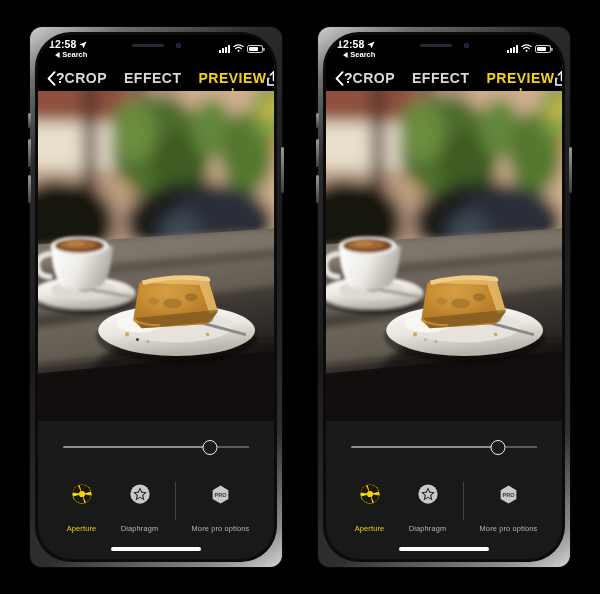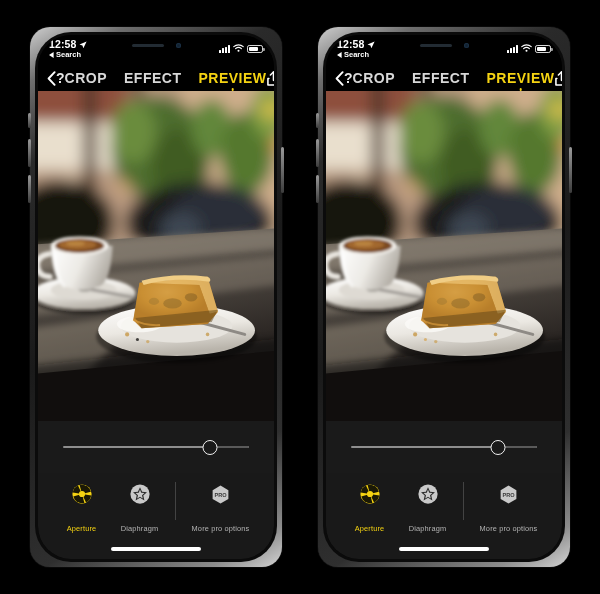--- a/index.html
+++ b/index.html
@@ -16,21 +16,21 @@
     display:flex;
     justify-content:center;
     align-items:center;
     gap:36px;
   }
 
   
   .phone {
     position:relative;
     width:252px; height:540px;
-    border-radius:20px;
+    border-radius:12px;
     background:linear-gradient(150deg,#cfcfcf 0%,#6e6e6e 8%,#2a2a2a 20%,#1a1a1a 50%,#2f2f2f 80%,#8d8d8d 94%,#d4d4d4 100%);
     padding:5px;
     box-shadow:0 0 1px rgba(255,255,255,.35);
   }
   .phone-inner {
     position:relative;
     width:100%; height:100%;
     border-radius:36px;
     background:#0b0b0b;
     padding:3px;
@@ -83,21 +83,21 @@
     display:flex;
     align-items:flex-start;
     justify-content:space-between;
     padding:4px 11px 0 11px;
     z-index:20;
   }
   .sb-left { display:flex; flex-direction:column; line-height:1.05; }
   .sb-time-row { display:flex; align-items:center; gap:3px; }
   .sb-time { font-size:10.5px; font-weight:700; letter-spacing:.1px; }
   .loc-arrow { display:block; }
-  .sb-search-row { display:flex; align-items:center; gap:2px; margin-top:1px; }
+  .sb-search-row { display:flex; align-items:center; gap:2px; margin-top:1px;justify-content:flex-end; }
   .sb-search { font-size:7.5px; font-weight:600; color:#fff; }
   .sb-right { display:flex; align-items:center; gap:3px; padding-top:5px; }
   .sig { display:flex; align-items:flex-end; gap:1px; height:8px; }
   .sig i { display:block; width:2px; background:#fff; border-radius:.5px; }
   .sig i:nth-child(1){ height:3px; }
   .sig i:nth-child(2){ height:4.5px; }
   .sig i:nth-child(3){ height:6px; }
   .sig i:nth-child(4){ height:8px; }
   .batt {
     width:16px; height:8px;

